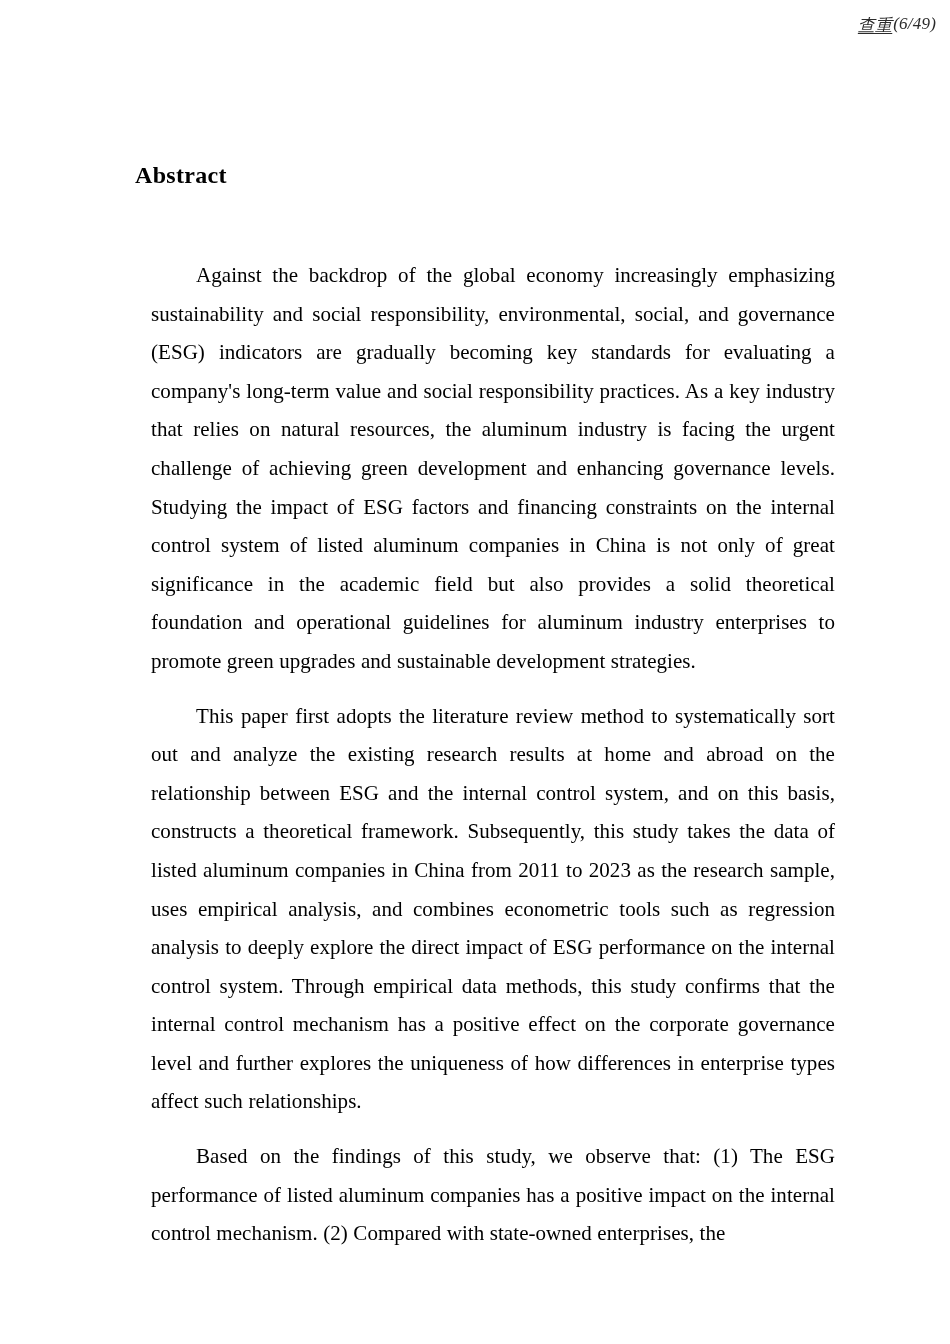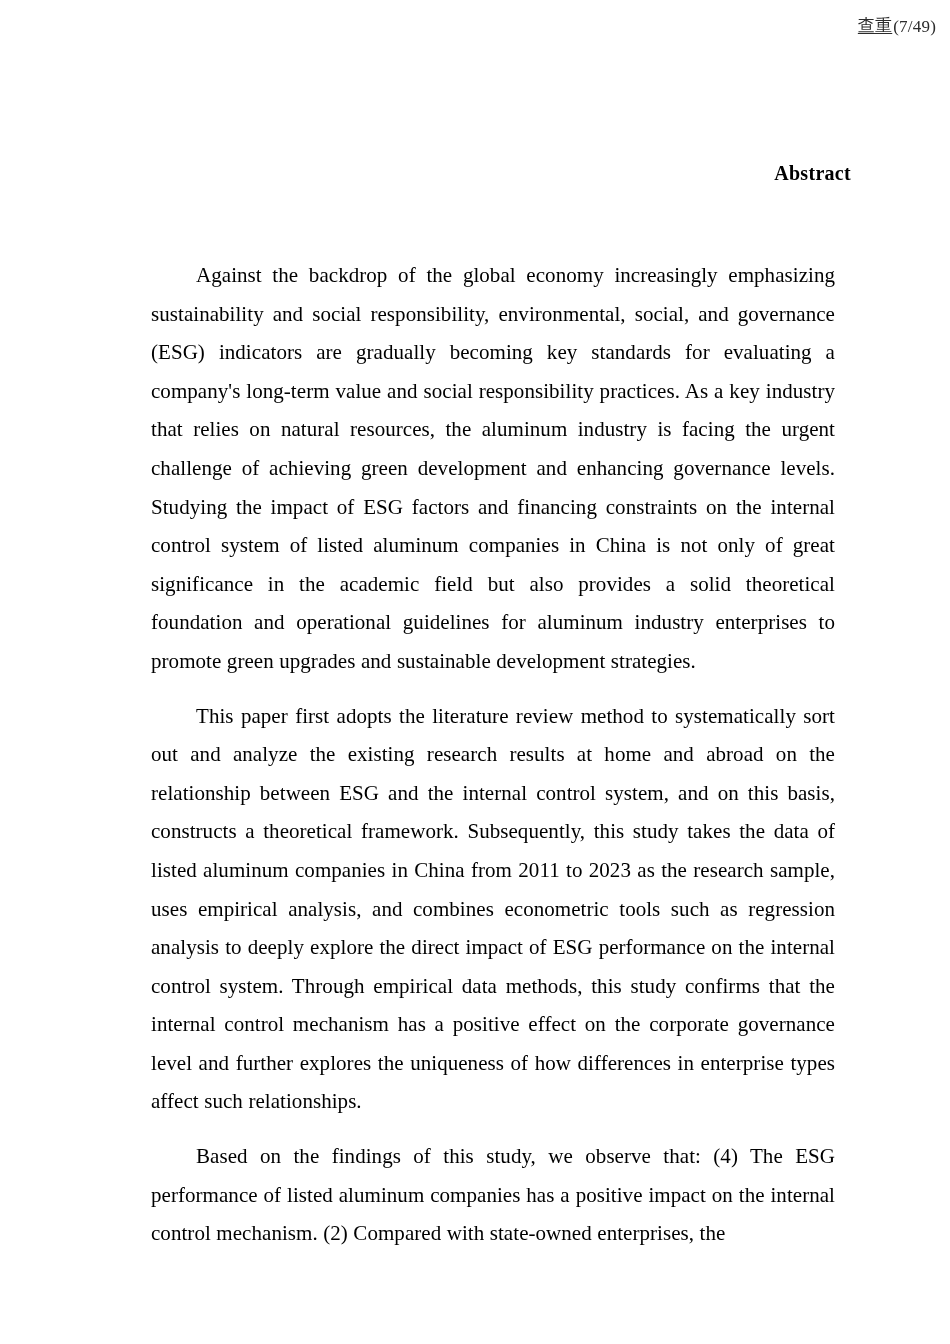--- a/index.html
+++ b/index.html
@@ -15,48 +15,49 @@
     font-family: "Liberation Serif", "DejaVu Serif", serif;
     color: #000000;
   }
 
   
   .page-header {
     position: absolute;
     top: 14px;
     right: 14px;
     display: flex;
-    align-items: flex-end;
+    align-items: flex-start;
     font-family: "Liberation Serif", "DejaVu Serif", serif;
     font-size: 17px;
     color: #2b2b2b;
     white-space: nowrap;
     letter-spacing: 0.2px;
+    font-style: italic;
   }
   .page-header .hdr-label {
     text-decoration: underline;
     text-underline-offset: 2px;
   }
   .page-header .hdr-counter {
     margin-left: 1px;
   }
 
   
   .document {
     position: absolute;
     left: 135px;
     top: 0;
     width: 716px;
   }
 
   .doc-title {
     margin: 0;
     padding: 0;
-    text-align: right;
-    font-size: 20px;
+    text-align: left;
+    font-size: 24px;
     font-weight: bold;
     line-height: 1;
     position: absolute;
     top: 163px;
     left: 0;
     width: 716px;
     letter-spacing: 0.3px;
   }
 
   .body-text {
@@ -77,26 +78,26 @@
     text-indent: 45px;
     letter-spacing: 0.05px;
     word-spacing: 0.2px;
   }
 </style>
 </head>
 <body>
 
 <div class="page-header">
   <span class="hdr-label">查重</span>
-  <span class="hdr-counter">(7/49)</span>
+  <span class="hdr-counter">(6/49)</span>
 </div>
 
 <div class="document">
 
   <h1 class="doc-title">Abstract</h1>
 
   <div class="body-text">
     <p>Against the backdrop of the global economy increasingly emphasizing sustainability and social responsibility, environmental, social, and governance (ESG) indicators are gradually becoming key standards for evaluating a company's long-term value and social responsibility practices. As a key industry that relies on natural resources, the aluminum industry is facing the urgent challenge of achieving green development and enhancing governance levels. Studying the impact of ESG factors and financing constraints on the internal control system of listed aluminum companies in China is not only of great significance in the academic field but also provides a solid theoretical foundation and operational guidelines for aluminum industry enterprises to promote green upgrades and sustainable development strategies.</p>
     <p>This paper first adopts the literature review method to systematically sort out and analyze the existing research results at home and abroad on the relationship between ESG and the internal control system, and on this basis, constructs a theoretical framework. Subsequently, this study takes the data of listed aluminum companies in China from 2011 to 2023 as the research sample, uses empirical analysis, and combines econometric tools such as regression analysis to deeply explore the direct impact of ESG performance on the internal control system. Through empirical data methods, this study confirms that the internal control mechanism has a positive effect on the corporate governance level and further explores the uniqueness of how differences in enterprise types affect such relationships.</p>
-    <p>Based on the findings of this study, we observe that: (4) The ESG performance of listed aluminum companies has a positive impact on the internal control mechanism. (2) Compared with state-owned enterprises, the</p>
+    <p>Based on the findings of this study, we observe that: (1) The ESG performance of listed aluminum companies has a positive impact on the internal control mechanism. (2) Compared with state-owned enterprises, the</p>
   </div>
 
 </div>
 
 </body></html>

